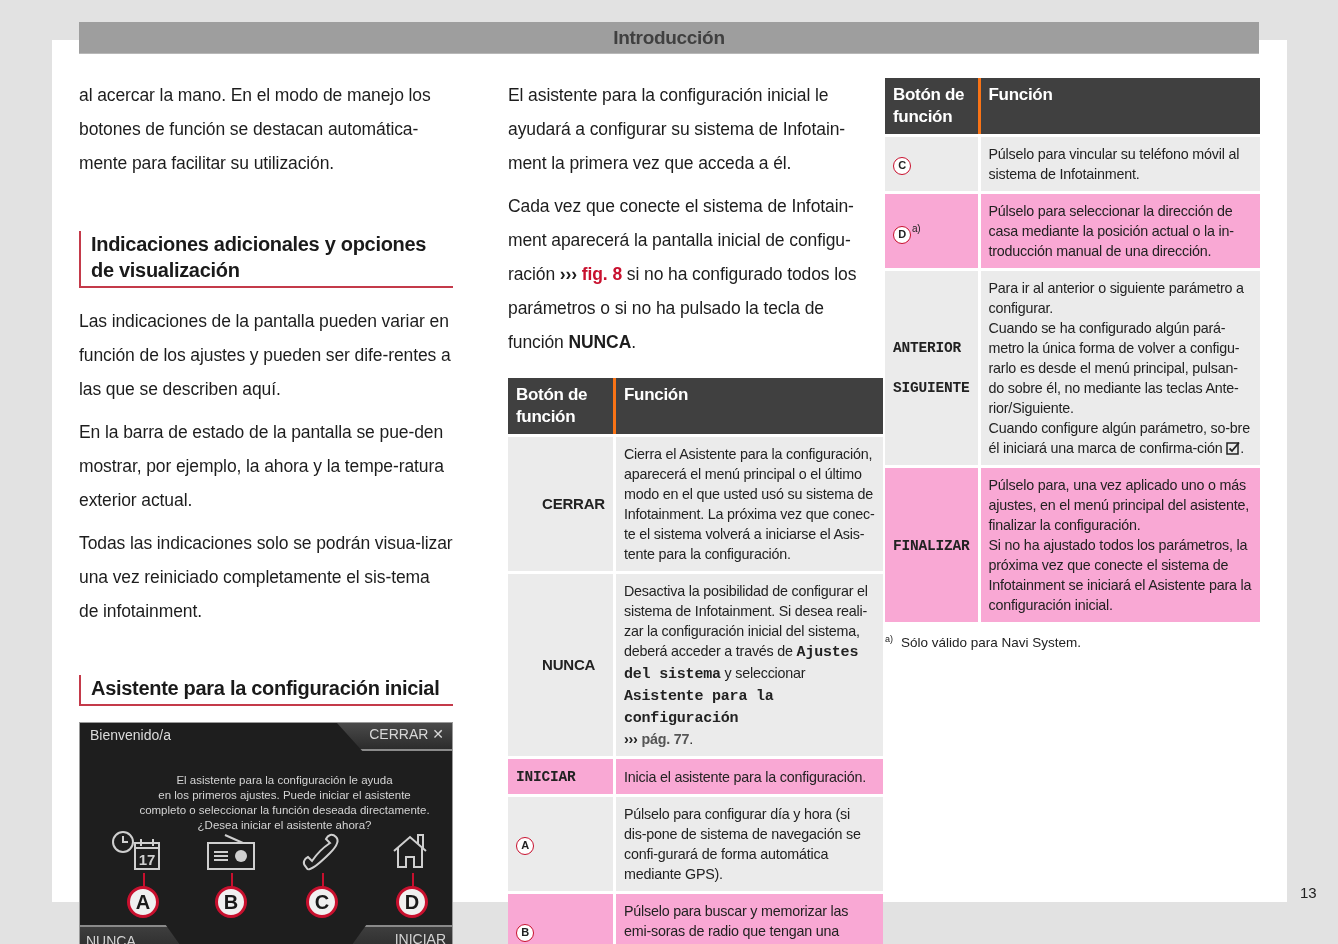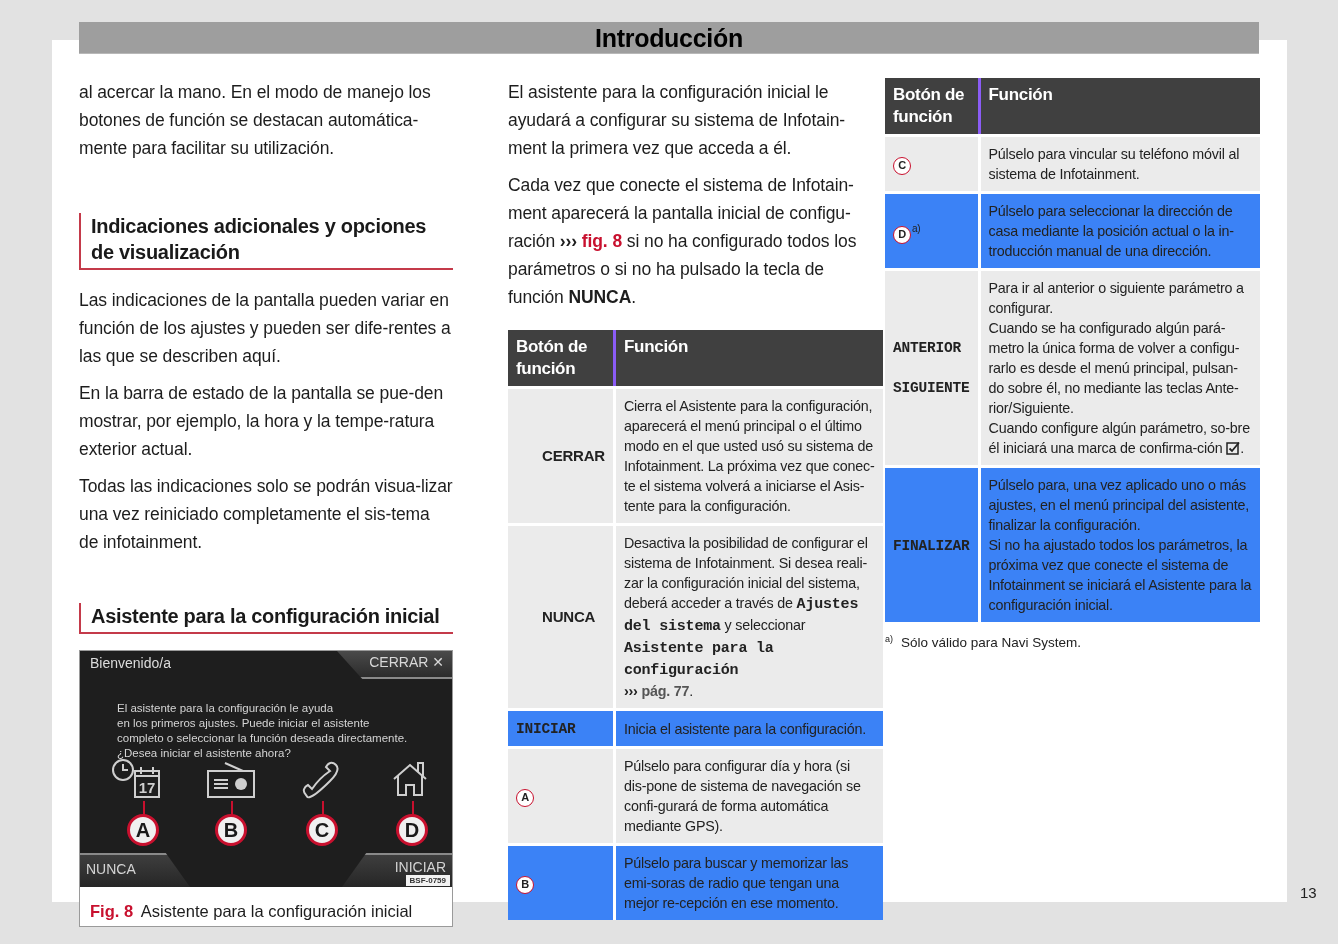--- a/index.html
+++ b/index.html
@@ -1,59 +1,59 @@
 <!DOCTYPE html>
 <html><head>
 <meta charset="utf-8">
 <style>
   * { box-sizing: border-box; margin: 0; padding: 0; }
   html, body { width: 1338px; height: 944px; overflow: hidden; }
   body { background: #e2e2e2; font-family: "Liberation Sans", "DejaVu Sans", sans-serif; color: #1a1a1a; position: relative; }
   .page { position: absolute; left: 52px; top: 40px; width: 1235px; height: 862px; background: #ffffff; }
   .header-bar { position: absolute; left: 79px; top: 22px; width: 1180px; height: 32px; background: #9e9e9e; border-bottom: 1px solid #b8b8b8; text-align: center; }
-  .header-bar span { color: #000000; font-weight: bold; font-size: 25px; line-height: 32px; letter-spacing: -0.3px; font-family: "Liberation Sans", sans-serif; }
+  .header-bar span { color: #404040; font-weight: bold; font-size: 19px; line-height: 32px; letter-spacing: -0.3px; font-family: "Liberation Sans", sans-serif; }
   .page-number { position: absolute; left: 1300px; top: 884px; font-size: 15px; color: #222; }
 
   .col { position: absolute; top: 78px; }
   .col1 { left: 79px; width: 374px; }
   .col2 { left: 508px; width: 375px; }
   .col3 { left: 885px; width: 375px; }
 
-  p.body { font-size: 17.5px; line-height: 28px; color: #1d1d1d; margin-bottom: 9px; letter-spacing: -0.1px; }
+  p.body { font-size: 17.5px; line-height: 34px; color: #1d1d1d; margin-bottom: 9px; letter-spacing: -0.1px; }
   .section-heading { border-left: 2px solid #c43a4a; border-bottom: 2px solid #c43a4a; padding: 0 0 3px 10px; font-weight: bold; font-size: 20px; line-height: 26px; color: #1a1a1a; letter-spacing: -0.3px; }
   .red { color: #c8102e; font-weight: bold; }
   .gray-link { color: #555; font-weight: bold; }
   .mono-b { font-family: "Liberation Mono", "DejaVu Sans Mono", monospace; font-weight: bold; font-size: 15px; }
 
   
   .figure { border: 1px solid #9a9a9a; width: 374px; }
   .screen { position: relative; width: 372px; height: 236px; background: #1e1e1e; overflow: hidden; }
   .screen .welcome { position: absolute; left: 10px; top: 4px; color: #dcdcdc; font-size: 14px; }
   .screen .close-tab { position: absolute; right: 0; top: 0; width: 115px; height: 28px; background: linear-gradient(#4a4a4a, #2c2c2c); clip-path: polygon(0 0, 100% 0, 100% 100%, 22% 100%); border-bottom: 2px solid #8a8a8a; }
   .screen .close-label { position: absolute; right: 8px; top: 3px; color: #d8d8d8; font-size: 14px; }
-  .screen .msg { position: absolute; left: 0; right: 0; top: 50px; text-align: left; color: #d4d4d4; font-size: 11.5px; line-height: 15px; margin-left: 37px; }
+  .screen .msg { position: absolute; left: 0; right: 0; top: 50px; text-align: center; color: #d4d4d4; font-size: 11.5px; line-height: 15px; margin-left: 37px; }
   .screen .icon { position: absolute; top: 106px; width: 60px; height: 45px; color: #cfcfcf; }
   .screen .callout { position: absolute; top: 163px; width: 32px; height: 32px; border-radius: 50%; background: #f0f0f0; border: 3px solid #c8102e; text-align: center; line-height: 26px; font-weight: bold; font-size: 20px; color: #1a1a1a; }
   .screen .leader { position: absolute; top: 150px; width: 2px; height: 14px; background: #c8102e; }
   .screen .nunca-tab { position: absolute; left: 0; bottom: 0; width: 110px; height: 34px; background: linear-gradient(#3e3e3e, #262626); clip-path: polygon(0 0, 78% 0, 100% 100%, 0 100%); border-top: 2px solid #8a8a8a; }
   .screen .nunca-label { position: absolute; left: 6px; bottom: 10px; color: #d4d4d4; font-size: 14px; }
   .screen .iniciar-tab { position: absolute; right: 0; bottom: 0; width: 110px; height: 34px; background: linear-gradient(#3e3e3e, #262626); clip-path: polygon(22% 0, 100% 0, 100% 100%, 0 100%); border-top: 2px solid #8a8a8a; }
   .screen .iniciar-label { position: absolute; right: 6px; bottom: 12px; color: #d4d4d4; font-size: 14px; }
   .screen .code { position: absolute; right: 2px; bottom: 1px; background: #f2f2f2; color: #333; font-size: 8px; padding: 0 4px; line-height: 11px; font-weight: bold; }
   .fig-caption { background: #fff; padding: 14px 10px 4px 10px; font-size: 16.5px; line-height: 21px; color: #1d1d1d; }
   .fig-caption .fig-label { color: #c8102e; font-weight: bold; margin-right: 4px; }
 
   
   table.func { width: 100%; border-collapse: separate; border-spacing: 0 3px; margin-top: -3px; }
   table.func th { background: #404040; color: #fff; text-align: left; vertical-align: top; font-size: 17px; line-height: 22px; padding: 6px 8px; font-weight: bold; letter-spacing: -0.3px; }
-  table.func th.c1 { width: 94px; border-right: 3px solid #8b5cf6; }
+  table.func th.c1 { width: 94px; border-right: 3px solid #f97316; }
   table.func td { font-size: 14.3px; line-height: 20px; padding: 7px 8px; vertical-align: middle; color: #222; letter-spacing: -0.2px; }
   table.func td.c1 { border-right: 3px solid #fff; font-weight: bold; }
   table.func tr.light td { background: #ebebeb; }
-  table.func tr.dark td { background: #3b82f6; }
+  table.func tr.dark td { background: #f9a8d4; }
   .btn-label-plain { font-weight: bold; font-size: 15px; margin-left: 26px; }
   .btn-label-mono { font-family: "Liberation Mono", "DejaVu Sans Mono", monospace; font-weight: bold; font-size: 14.5px; }
   .circ { display: inline-block; width: 18px; height: 18px; border: 1.5px solid #c8102e; border-radius: 50%; text-align: center; font-size: 11px; line-height: 15px; font-weight: bold; color: #222; background: #fff; }
   sup.fn { font-size: 10px; vertical-align: 6px; margin-left: 1px; }
   .checkbox-icon { display: inline-block; width: 14px; height: 14px; vertical-align: -2px; }
   .footnote { font-size: 13.5px; color: #222; margin-top: 9px; }
   .footnote sup { font-size: 9px; vertical-align: 5px; margin-right: 8px; }
 </style>
 </head>
 <body>
@@ -64,21 +64,21 @@
   <span>Introducción</span>
 </div>
 
 <div class="col col1">
   <p class="body">al acercar la mano. En el modo de manejo los botones de función se destacan automática-mente para facilitar su utilización.</p>
 
   <div style="height:42px"></div>
   <div class="section-heading">Indicaciones adicionales y opciones de visualización</div>
   <div style="height:16px"></div>
   <p class="body">Las indicaciones de la pantalla pueden variar en función de los ajustes y pueden ser dife-rentes a las que se describen aquí.</p>
-  <p class="body">En la barra de estado de la pantalla se pue-den mostrar, por ejemplo, la hora y la tempe-ratura exterior actual.</p>
+  <p class="body">En la barra de estado de la pantalla se pue-den mostrar, por ejemplo, la ahora y la tempe-ratura exterior actual.</p>
   <p class="body">Todas las indicaciones solo se podrán visua-lizar una vez reiniciado completamente el sis-tema de infotainment.</p>
 
   <div style="height:38px"></div>
   <div class="section-heading">Asistente para la configuración inicial</div>
   <div style="height:16px"></div>
 
   <div class="figure">
     <div class="screen">
       <div class="welcome">Bienvenido/a</div>
       <div class="close-tab"></div>

